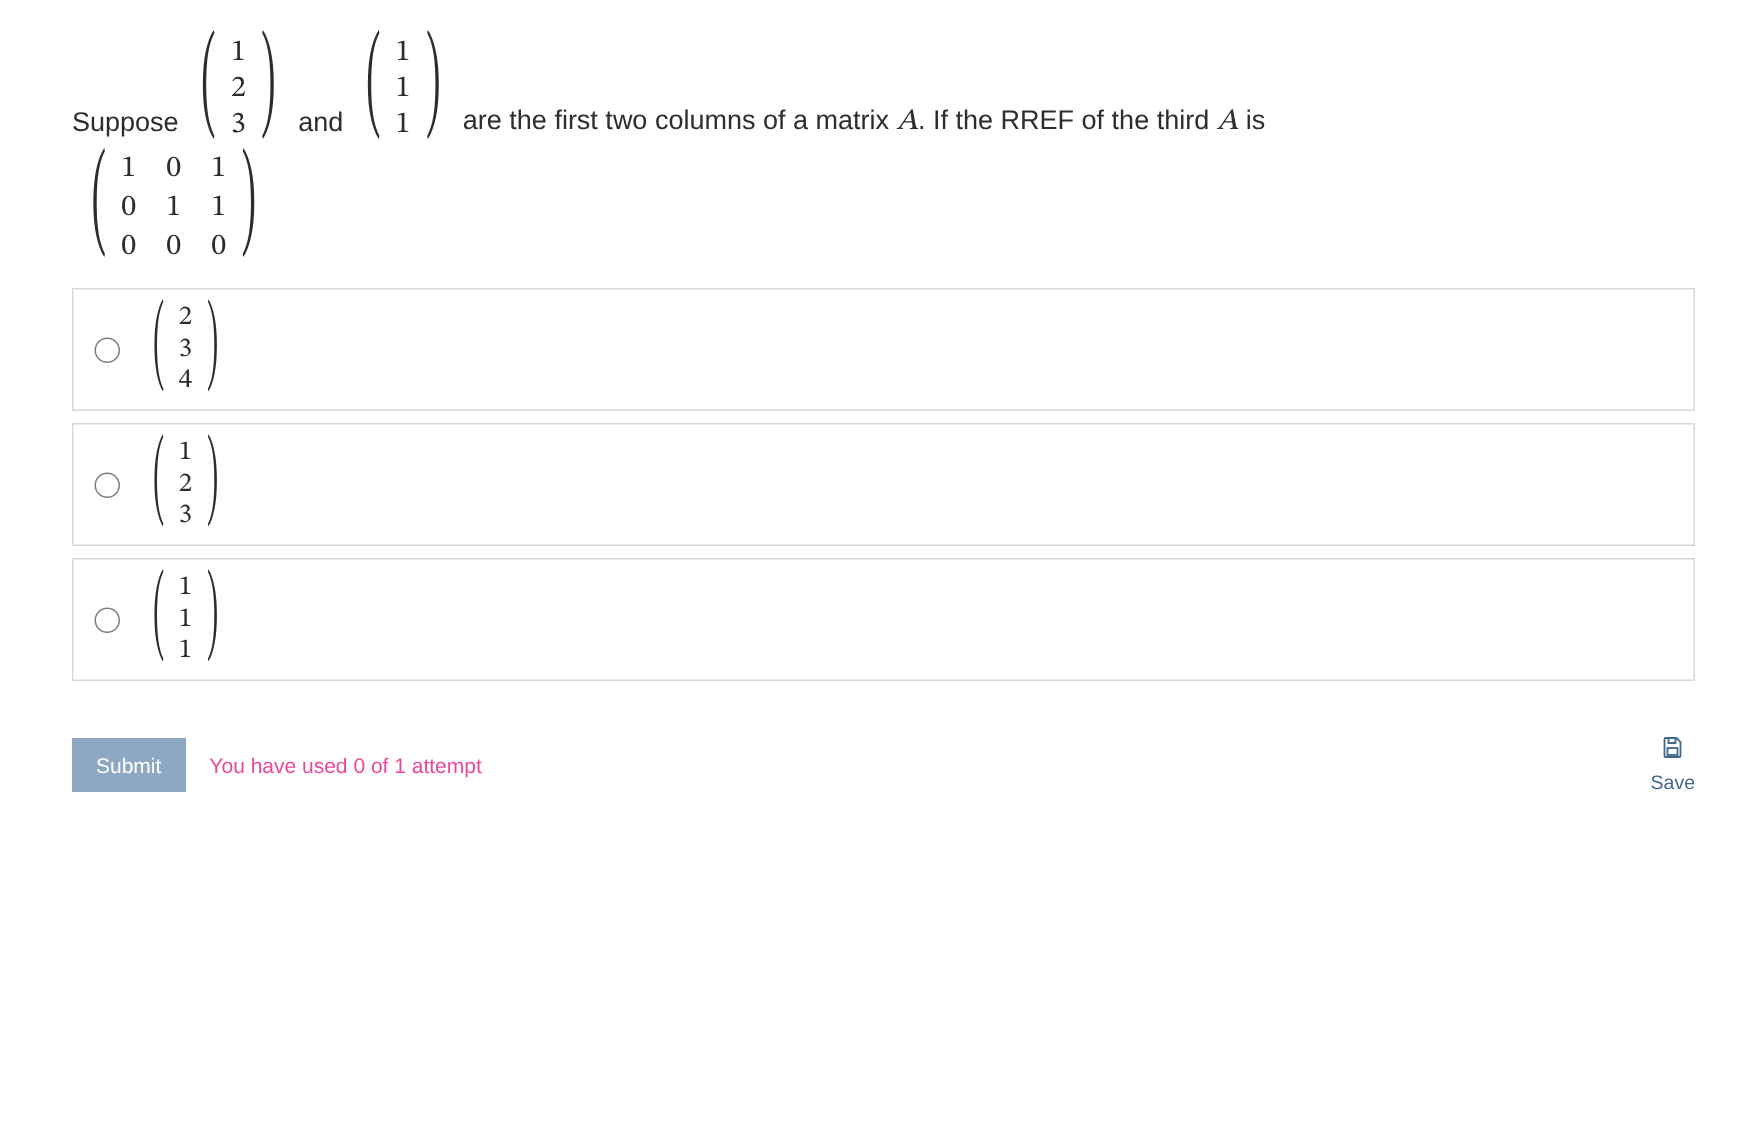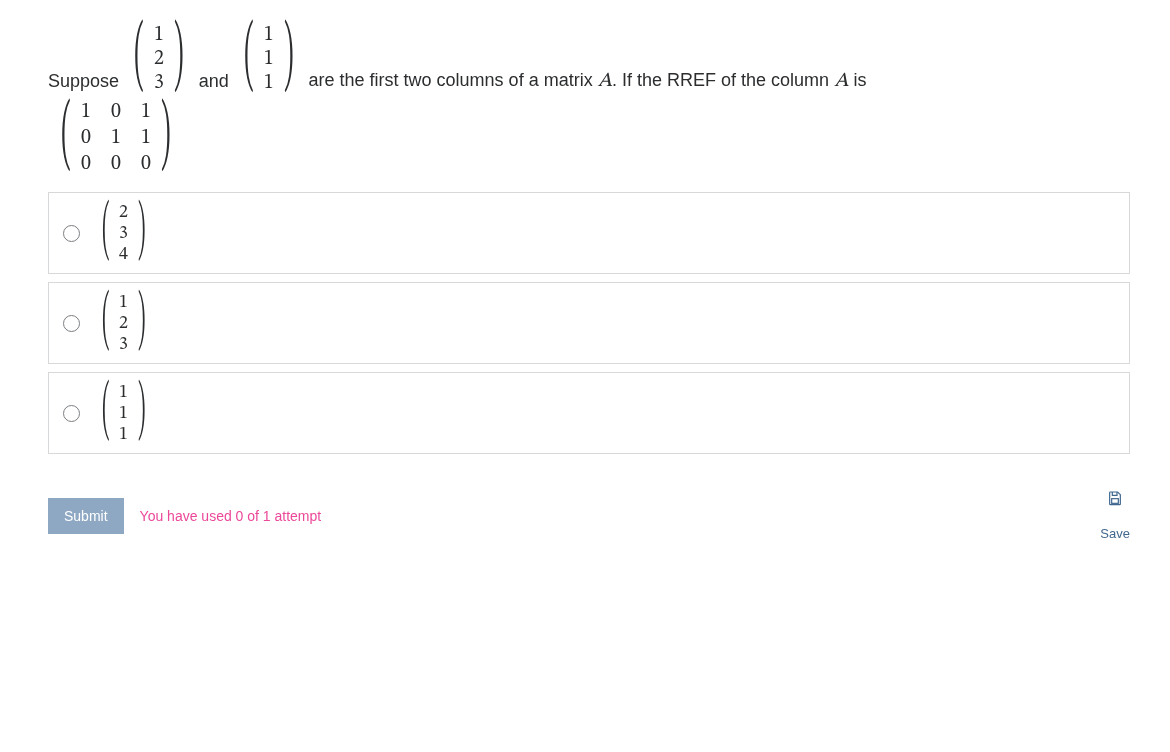--- a/index.html
+++ b/index.html
@@ -135,21 +135,21 @@
     cursor: pointer;
   }
   .attempts {
     color: #ec4899;
     font-size: 14px;
   }
   .save-stack {
     display: flex;
     flex-direction: column;
     align-items: center;
-    gap: 20px;
+    gap: 8px;
     color: #41678f;
     cursor: pointer;
   }
   .save-icon {
     width: 16px;
     height: 16px;
   }
   .save-label {
     font-size: 13px;
   }
@@ -174,21 +174,21 @@
     <span class="vec">
       <span class="paren">(</span>
       <span class="col">
         <span class="cell">1</span>
         <span class="cell">1</span>
         <span class="cell">1</span>
       </span>
       <span class="paren">)</span>
     </span>
     <span class="ptxt">
-      <span>are the first two columns of a matrix </span><span class="math-it">A</span><span>. If the RREF of the column </span><span class="math-it">A</span><span> is</span>
+      <span>are the first two columns of a matrix </span><span class="math-it">A</span><span>. If the RREF of the third </span><span class="math-it">A</span><span> is</span>
     </span>
   </div>
   <div class="line">
     <span class="mat">
       <span class="paren">(</span>
       <span class="grid">
         <span class="cell">1</span>
           <span class="cell">0</span>
           <span class="cell">1</span>
         <span class="cell">0</span>

